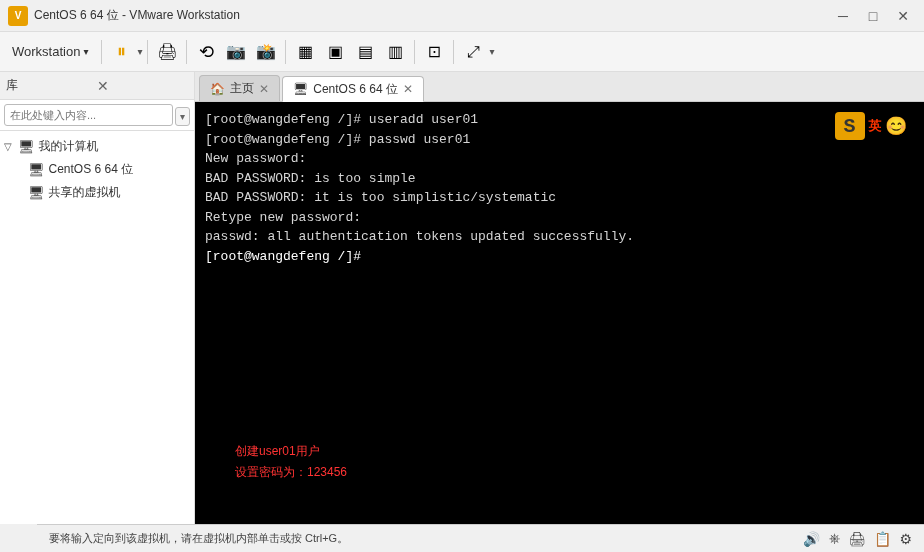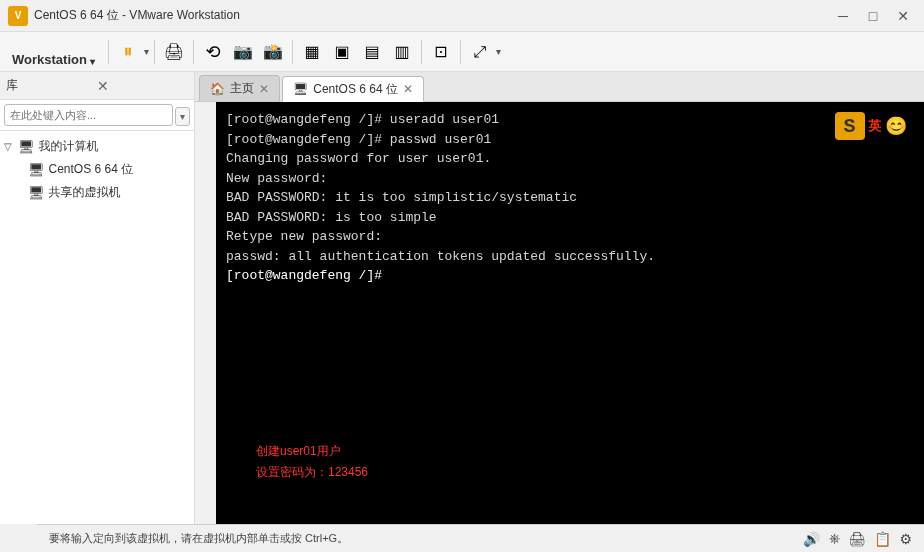--- a/index.html
+++ b/index.html
@@ -59,24 +59,23 @@
       display: flex; align-items: center; justify-content: center;
       height: 30px;
       padding: 0 6px;
       cursor: pointer;
       border-radius: 3px;
       color: #333;
       font-size: 12px;
       white-space: nowrap;
     }
     .toolbar-btn.workstation {
-      font-weight: bold;
+      font-weight: normal;
       font-size: 13px;
       padding: 0 8px;
-      align-items: flex-end;
     }
     .toolbar-sep {
       width: 1px; height: 24px;
       background: #ccc;
       margin: 0 3px;
     }
     .toolbar-icon {
       width: 28px; height: 28px;
       display: flex; align-items: center; justify-content: center;
       font-size: 16px;
@@ -208,21 +207,20 @@
     
     #terminal {
       flex: 1;
       background: #000;
       padding: 8px 10px;
       overflow-y: auto;
       font-family: 'Courier New', monospace;
       font-size: 13px;
       color: #d4d4d4;
       position: relative;
-      margin-left: 21px;
     }
     .term-line {
       white-space: pre;
       line-height: 1.5;
     }
     .term-prompt { color: #d4d4d4; }
     .term-cursor { color: #fff; }
     .annotation-block {
       position: absolute;
       bottom: 40px;
@@ -362,24 +360,23 @@
       <div class="tab active">
         <span class="tab-icon">🖥</span>
         <span>CentOS 6 64 位</span>
         <span class="tab-close">✕</span>
       </div>
     </div>
 
     <div id="terminal">
       <div class="term-line term-prompt">[root@wangdefeng /]# useradd user01</div>
       <div class="term-line term-prompt">[root@wangdefeng /]# passwd user01</div>
-      <div class="term-line">Changing password for user user01.</div>
       <div class="term-line">New password:</div>
+      <div class="term-line">BAD PASSWORD: is too simple</div>
       <div class="term-line">BAD PASSWORD: it is too simplistic/systematic</div>
-      <div class="term-line">BAD PASSWORD: is too simple</div>
       <div class="term-line">Retype new password:</div>
       <div class="term-line">passwd: all authentication tokens updated successfully.</div>
       <div class="term-line term-cursor">[root@wangdefeng /]#</div>
 
       <div class="brand-badge">
         <div class="brand-s">S</div>
         <span class="brand-text">英</span>
         <span style="font-size:18px;">😊</span>
       </div>
 

